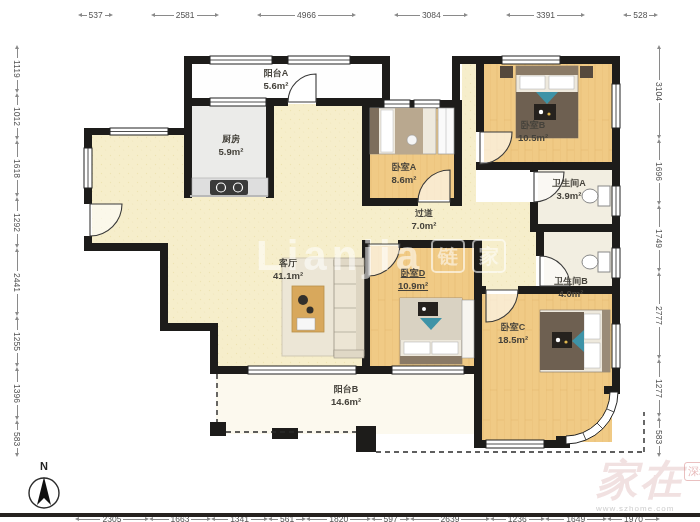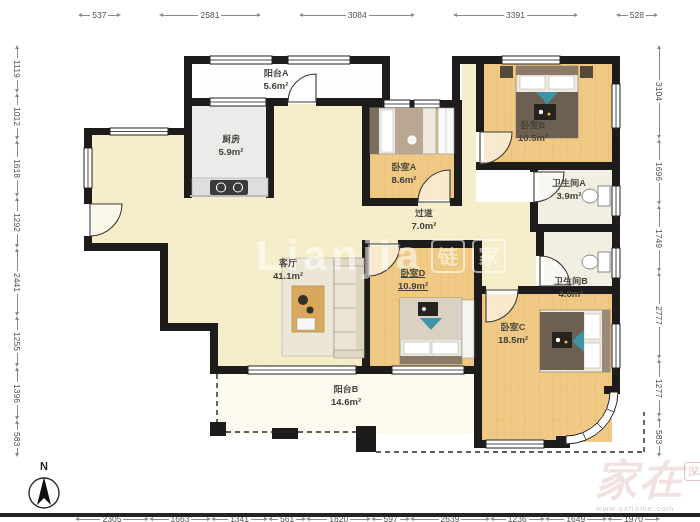--- a/index.html
+++ b/index.html
@@ -46,20 +46,25 @@
 
   <div class="ruler h" style="left:78px;top:8px;width:580px;gap:38px;">
     <div class="hseg" style="flex-grow:537">
         <span class="ln"></span>
         <span class="num">537</span>
         <span class="ln"></span>
       </div>
     <div class="hseg" style="flex-grow:2581">
         <span class="ln"></span>
         <span class="num">2581</span>
+        <span class="ln"></span>
+      </div>
+    <div class="hseg" style="flex-grow:4966">
+        <span class="ln"></span>
+        <span class="num">4966</span>
         <span class="ln"></span>
       </div>
     <div class="hseg" style="flex-grow:3084">
         <span class="ln"></span>
         <span class="num">3084</span>
         <span class="ln"></span>
       </div>
     <div class="hseg" style="flex-grow:3391">
         <span class="ln"></span>
         <span class="num">3391</span>
@@ -457,21 +462,21 @@
         <rect x="356" y="262" width="8" height="92" fill="#ddd5c2"></rect>
         <line x1="334" y1="284" x2="356" y2="284" stroke="#9a9384" stroke-width="0.6"></line>
         <line x1="334" y1="308" x2="356" y2="308" stroke="#9a9384" stroke-width="0.6"></line>
         <line x1="334" y1="332" x2="356" y2="332" stroke="#9a9384" stroke-width="0.6"></line>
         <rect x="334" y="258" width="30" height="8" fill="#e0d8c6" stroke="#9a9384" stroke-width="0.6"></rect>
         <rect x="334" y="350" width="30" height="8" fill="#e0d8c6" stroke="#9a9384" stroke-width="0.6"></rect>
       </g>
     </g>
   </svg>
 
-  <div class="rlbl" style="left:276px;top:68px;text-align:right;"><span>阳台A</span><br><span class="ar">5.6m²</span></div>
+  <div class="rlbl" style="left:276px;top:68px;"><span>阳台A</span><br><span class="ar">5.6m²</span></div>
   <div class="rlbl" style="left:231px;top:134px;"><span>厨房</span><br><span class="ar">5.9m²</span></div>
   <div class="rlbl" style="left:288px;top:216px;margin-top:42px;"><span>客厅</span><br><span class="ar">41.1m²</span></div>
   <div class="rlbl" style="left:424px;top:208px;"><span>过道</span><br><span class="ar">7.0m²</span></div>
   <div class="rlbl" style="left:404px;top:162px;"><span>卧室A</span><br><span class="ar">8.6m²</span></div>
   <div class="rlbl" style="left:533px;top:120px;"><span>卧室B</span><br><span class="ar">10.5m²</span></div>
   <div class="rlbl" style="left:569px;top:178px;"><span>卫生间A</span><br><span class="ar">3.9m²</span></div>
   <div class="rlbl" style="left:571px;top:236px;margin-top:40px;"><span>卫生间B</span><br><span class="ar">4.0m²</span></div>
   <div class="rlbl" style="left:413px;top:268px;text-decoration:underline;"><span>卧室D</span><br><span class="ar">10.9m²</span></div>
   <div class="rlbl" style="left:513px;top:322px;"><span>卧室C</span><br><span class="ar">18.5m²</span></div>
   <div class="rlbl" style="left:346px;top:384px;"><span>阳台B</span><br><span class="ar">14.6m²</span></div>

